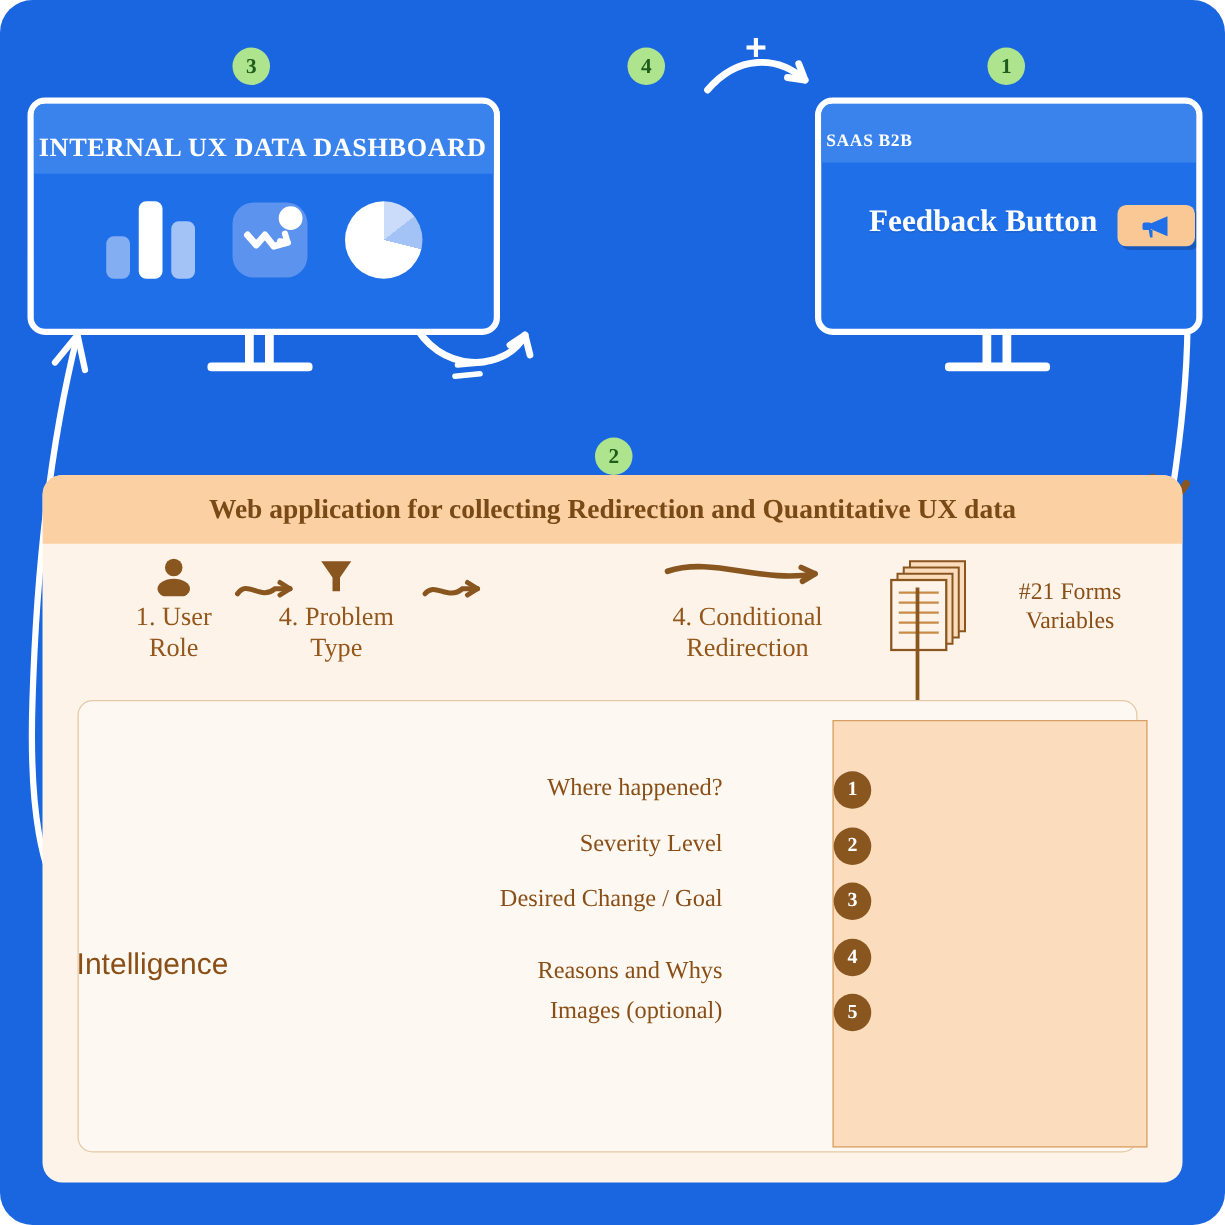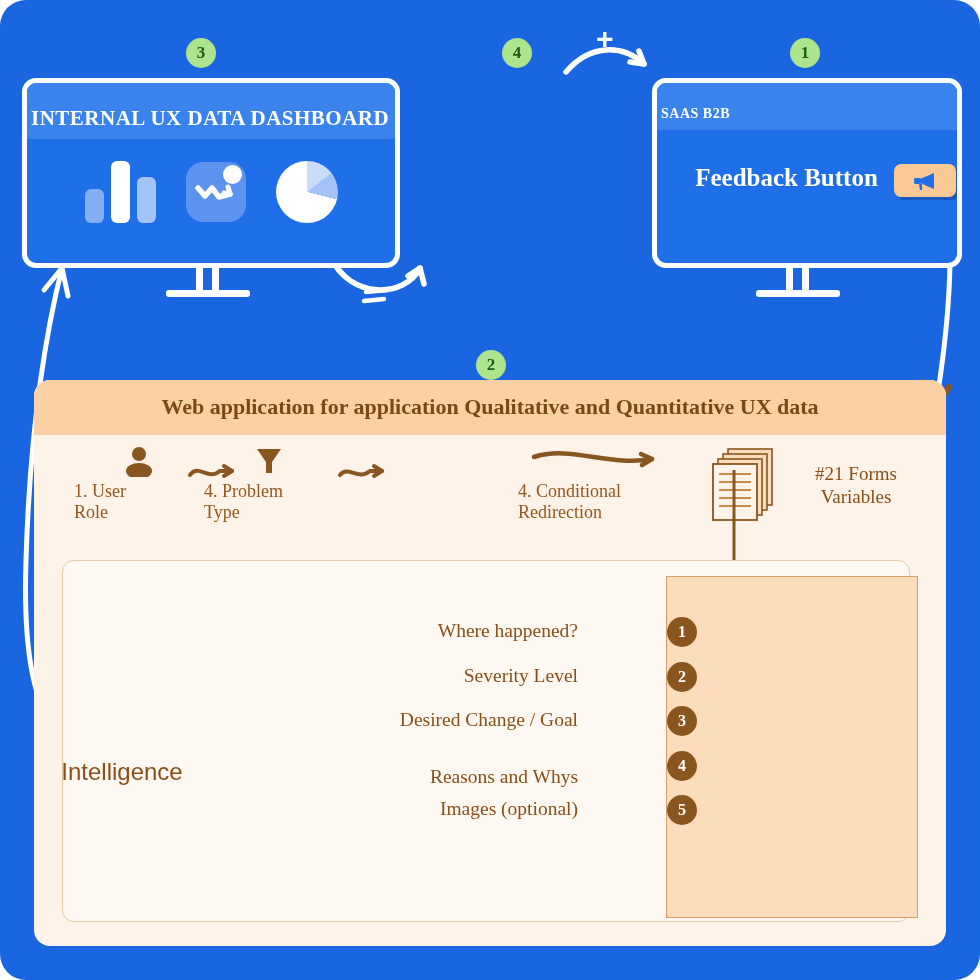--- a/index.html
+++ b/index.html
@@ -114,24 +114,24 @@
     text-align:center;
     font-family:"Liberation Serif", serif;
     font-weight:bold;
     font-size:22px;
     padding:14px 0 15px;
   }
   .steps-row{
     position:relative;height:110px;
   }
   .step{
-    position:absolute;
+    position:absolute;text-align:center;
     color:#94571b;
     font-family:"Liberation Serif", serif;
-    font-size:18px;line-height:1.18;
+    font-size:21px;line-height:1.18;
     width:130px;
   }
   .step .glyph{height:34px;display:flex;align-items:flex-end;justify-content:center;margin-bottom:4px;}
   .forms-label{
     position:absolute;color:#8a4f17;
     font-family:"Liberation Serif", serif;
     font-size:19px;line-height:1.2;text-align:center;width:140px;
   }
 
   .inner-card{
@@ -250,21 +250,21 @@
         </div>
       </div>
     </div>
   </div>
   <div class="stand-neck" style="left:786px;top:258px;width:7px;height:34px;"></div>
   <div class="stand-neck" style="left:802px;top:258px;width:7px;height:34px;"></div>
   <div class="stand-base" style="left:756px;top:290px;width:84px;height:7px;"></div>
 
   <div class="webapp" style="left:34px;top:380px;width:912px;height:566px;">
 
-    <div class="webapp-header">Web application for application Qualitative and Quantitative UX data</div>
+    <div class="webapp-header">Web application for collecting Redirection and Quantitative UX data</div>
 
     <div class="steps-row">
 
       <div class="step" style="left:40px;top:8px;">
         <div class="glyph">
           <svg width="30" height="32" viewBox="0 0 30 32">
             <circle cx="15" cy="9" r="7" fill="#8a5620"></circle>
             <ellipse cx="15" cy="26" rx="13" ry="8" fill="#8a5620"></ellipse>
           </svg>
         </div>

